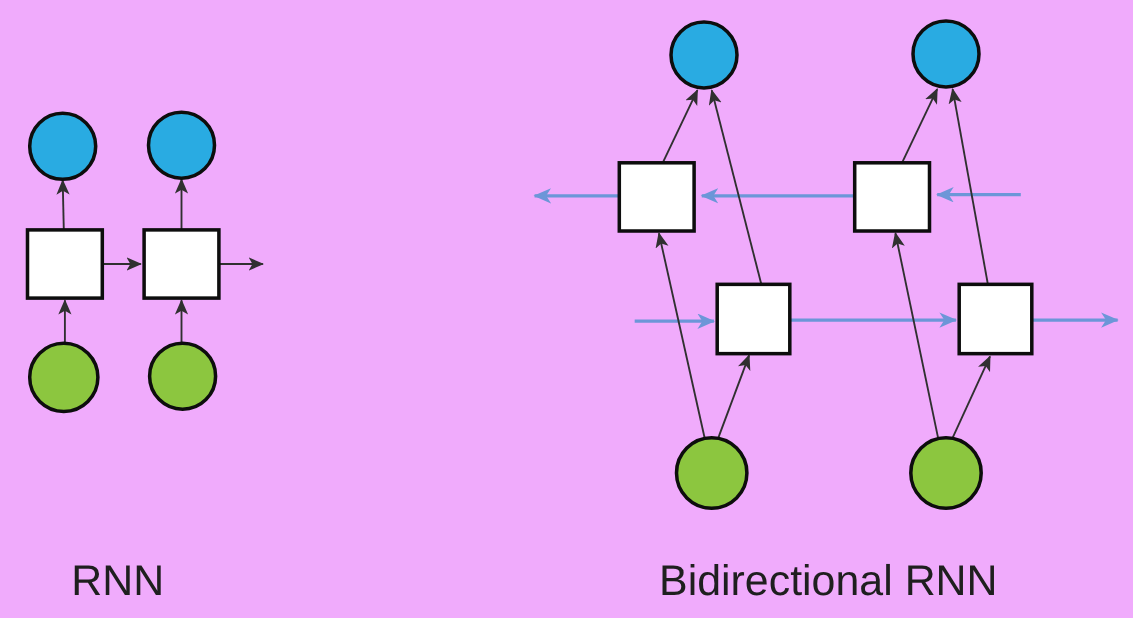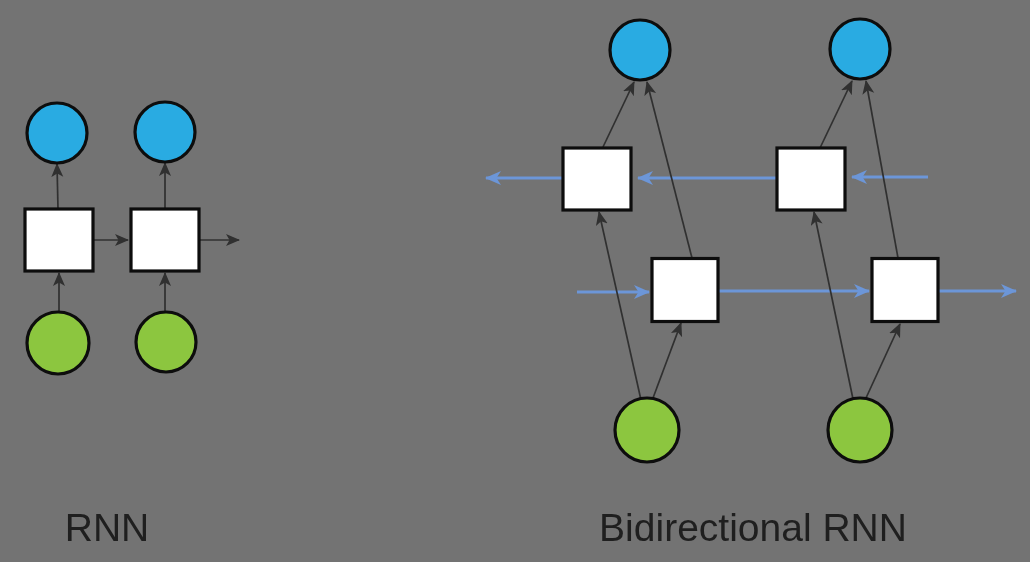--- a/index.html
+++ b/index.html
@@ -17,21 +17,21 @@
   svg { display: block; }
   .caption {
     font-family: "Liberation Sans", sans-serif;
     font-size: 39px;
     fill: #1f1f1f;
   }
 </style>
 </head>
 <body>
 
-<div class="figure" style="background: #737373;">
+<div class="figure" style="background: #f0abfc;">
   <svg id="figure-svg" width="1030" height="562" viewBox="0 0 1030 562">
     <defs>
       <marker id="arrow-dep" markerUnits="userSpaceOnUse" markerWidth="16" markerHeight="13" refX="13" refY="6" orient="auto">
         <path id="arrow-dep-path" d="M0,0 L14,6 L0,12 L3.5,6 Z" fill="#303030"></path>
       </marker>
       <marker id="arrow-flow" markerUnits="userSpaceOnUse" markerWidth="20" markerHeight="15" refX="15" refY="7" orient="auto">
         <path id="arrow-flow-path" d="M0,0 L16,7 L0,14 L4.5,7 Z" fill="#6C96D8"></path>
       </marker>
     </defs>
 

